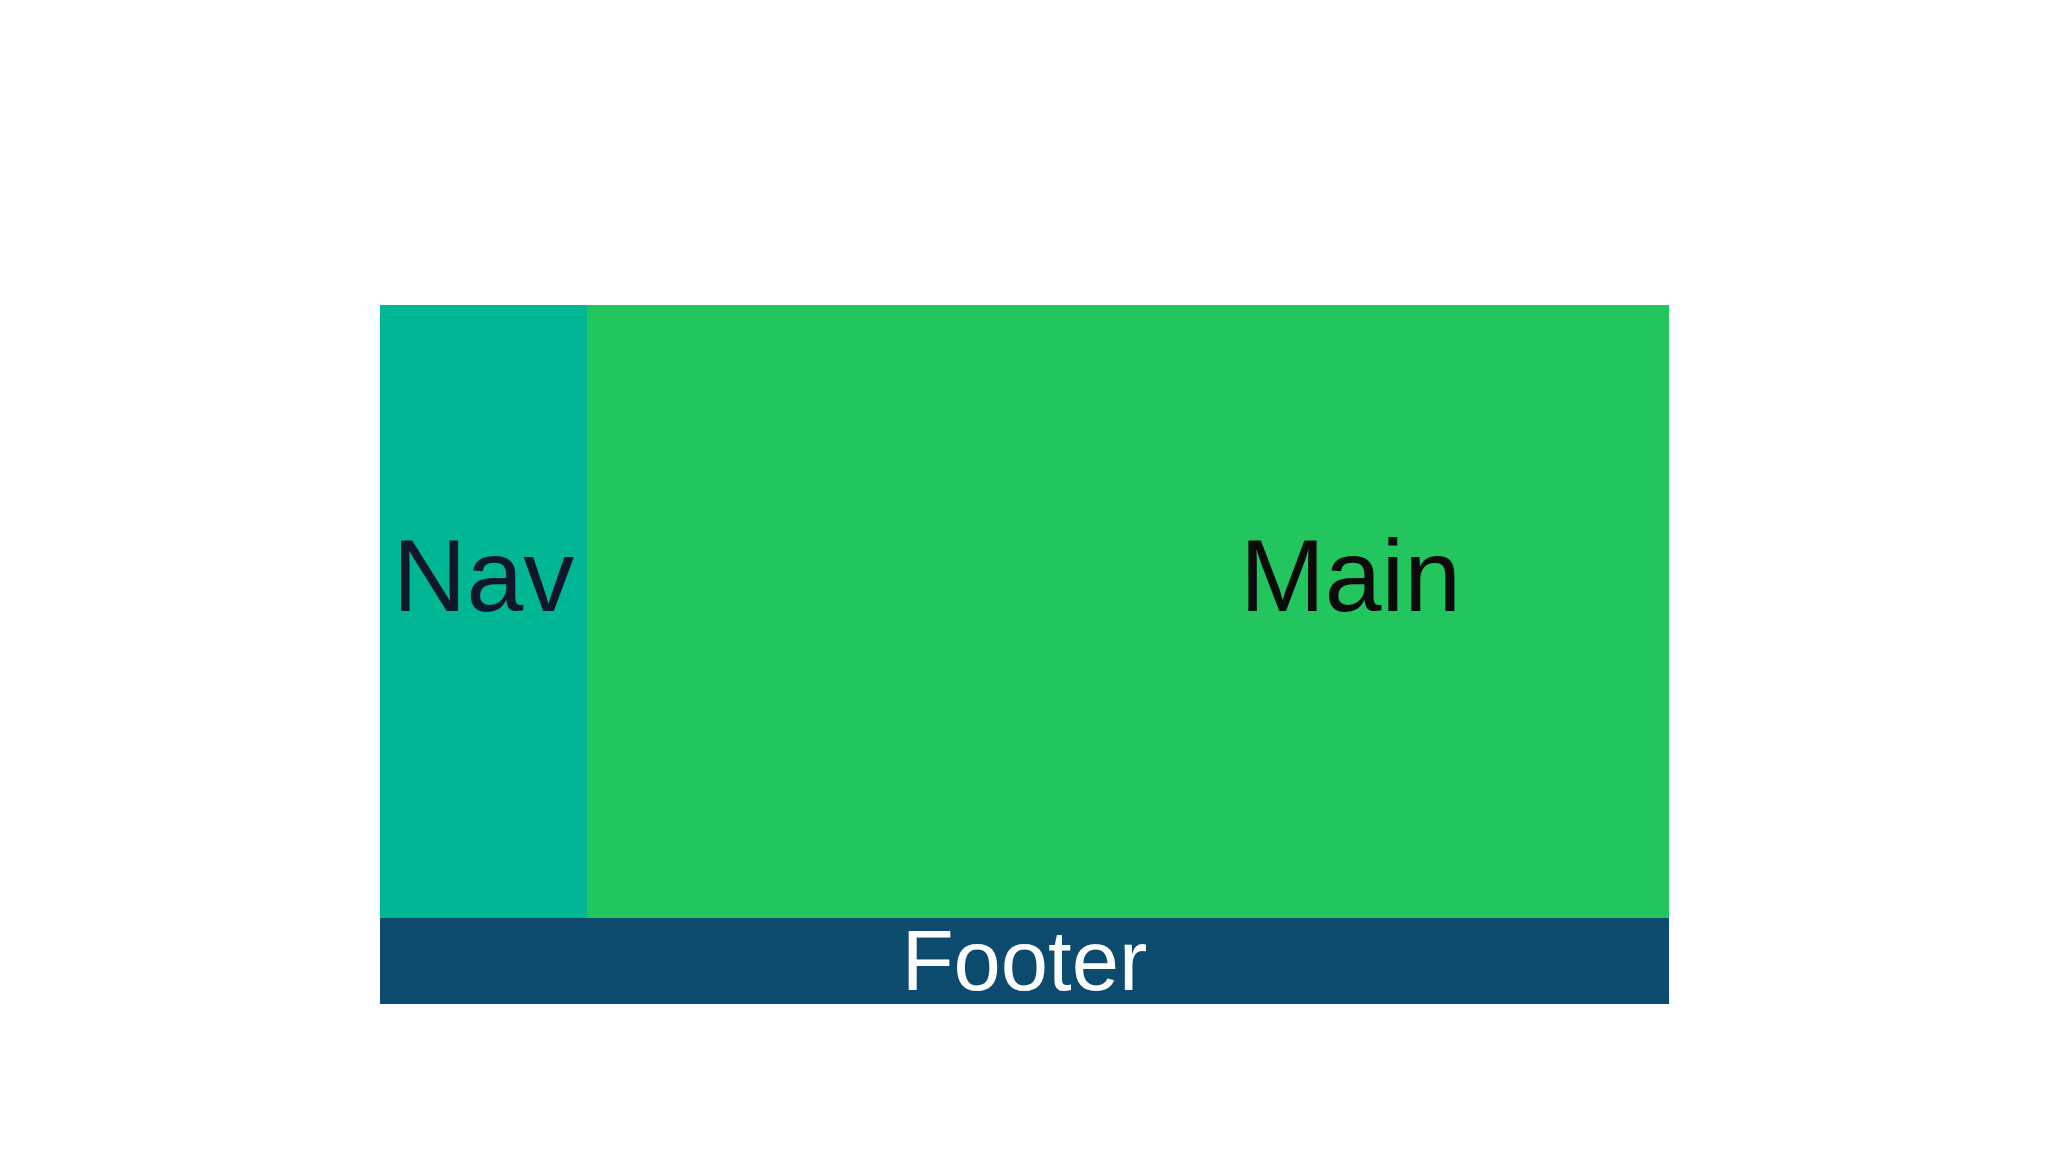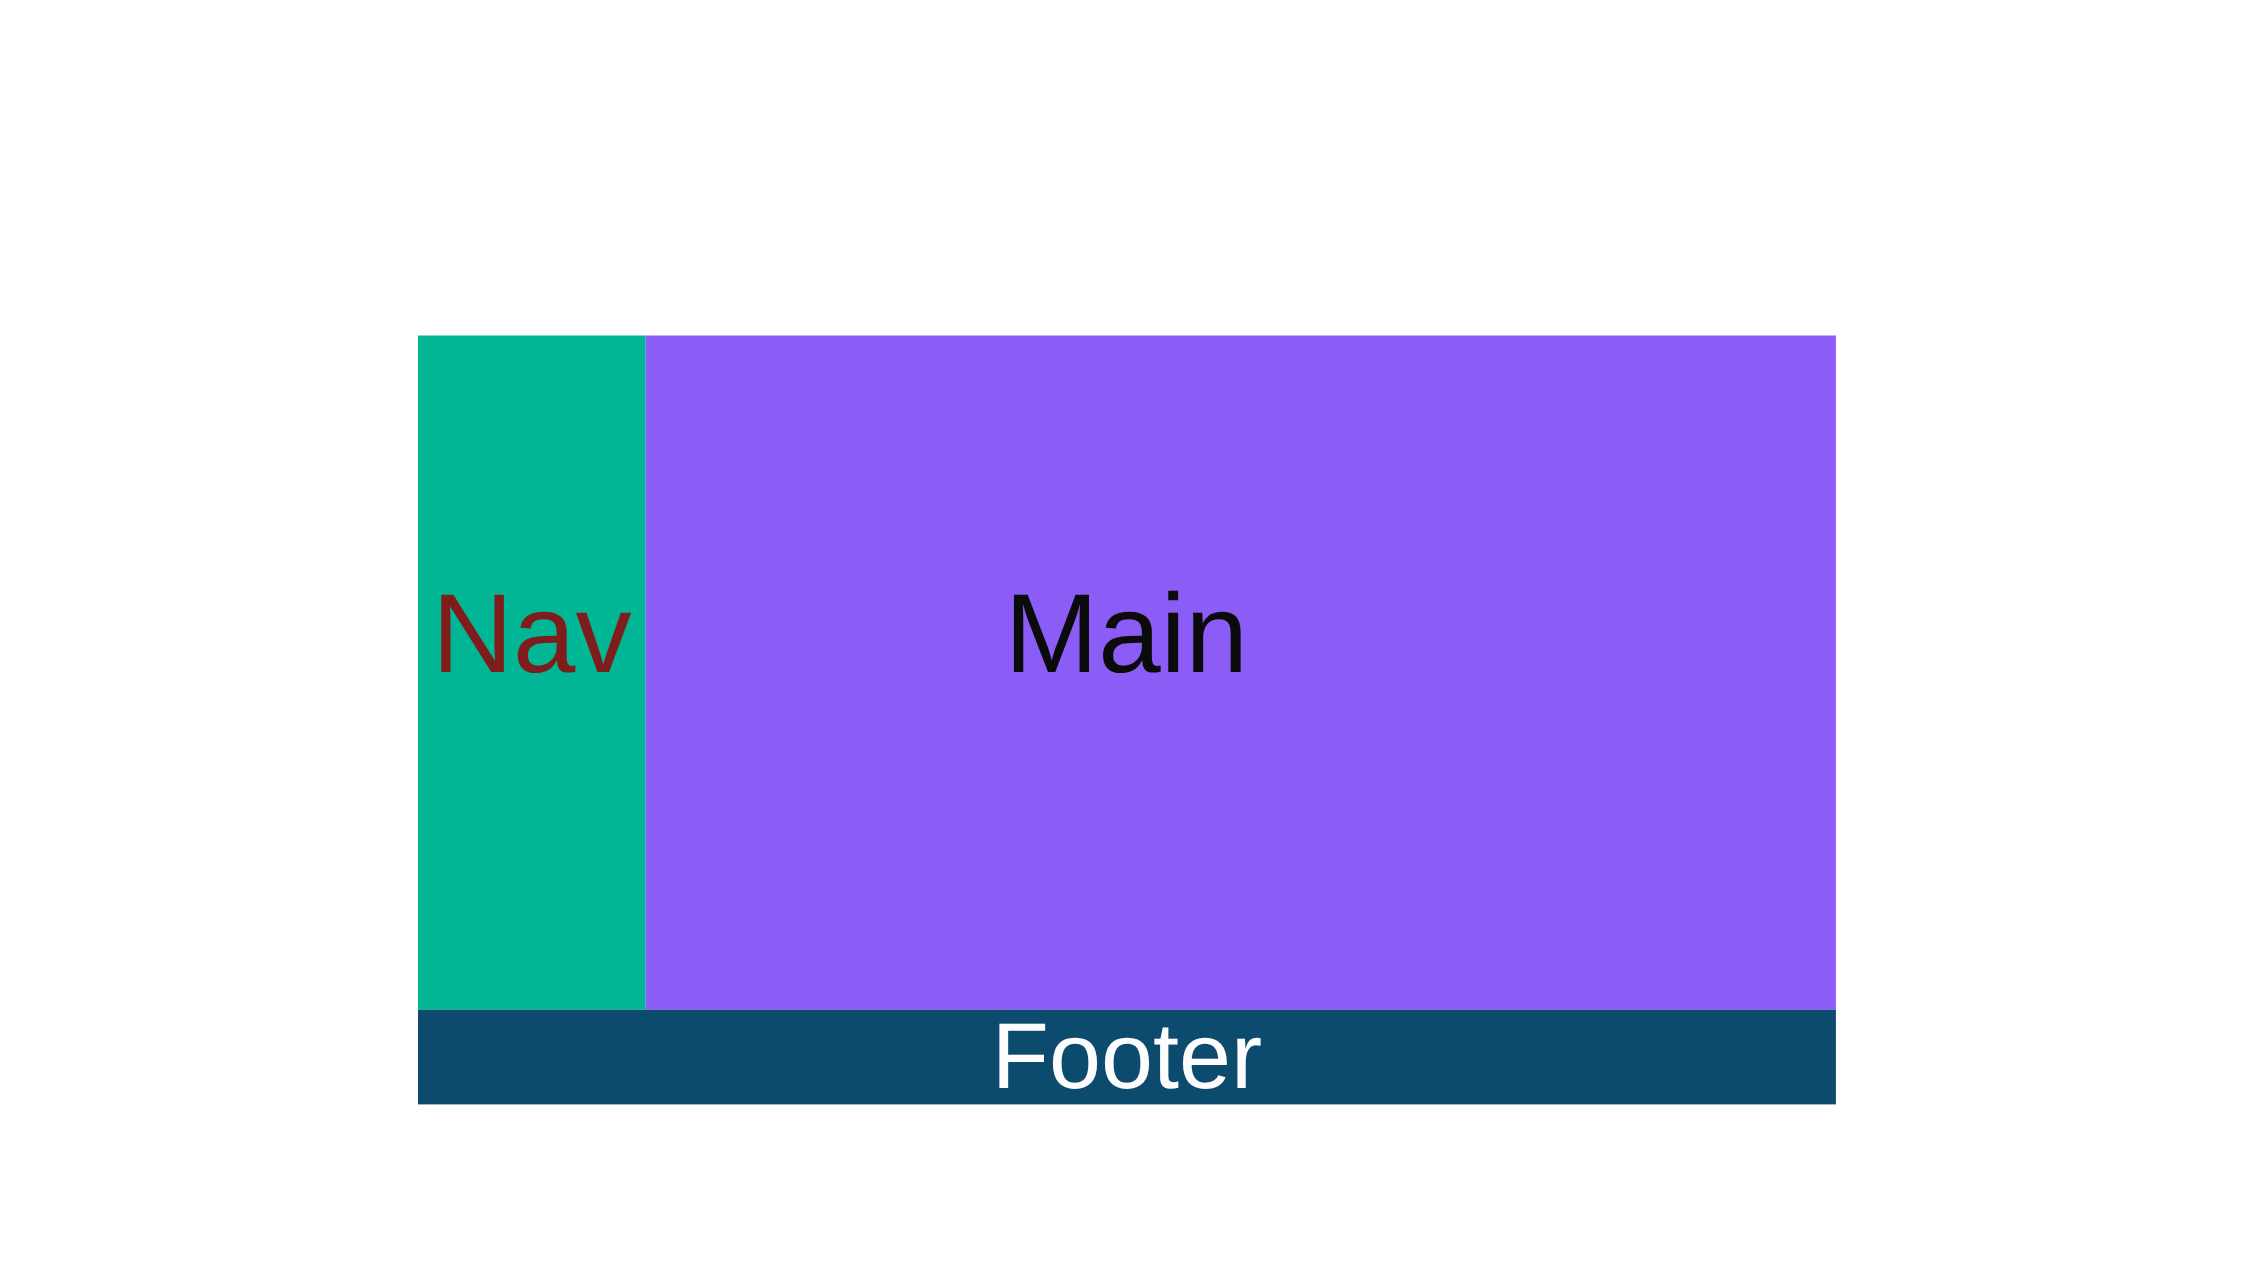--- a/index.html
+++ b/index.html
@@ -43,21 +43,21 @@
   
   .region-nav {
     left: 380px;
     top: 305px;
     width: 207px;
     height: 613px;
     padding-bottom: 70px;
   }
   .region-nav .label {
     font-size: 102px;
-    color: #7f1d1d;
+    color: #0f172a;
   }
   
   .region-main {
     left: 587px;
     top: 305px;
     width: 1082px;
     height: 613px;
     padding-bottom: 70px;
     padding-right: 208px;
   }
@@ -80,21 +80,21 @@
 </head>
 <body>
 
 <div class="slide">
 
 
   <div class="region region-nav" style="background-color: rgb(0, 182, 148);">
     <span class="label">Nav</span>
   </div>
 
-  <div class="region region-main" style="background-color: #8b5cf6;">
+  <div class="region region-main" style="background-color: #22c55e; justify-content: flex-end;">
     <span class="label">Main</span>
   </div>
 
   <div class="region region-footer" style="background-color: #0c4a6e;">
     <span class="label">Footer</span>
   </div>
 
 </div>
 
 </body></html>

